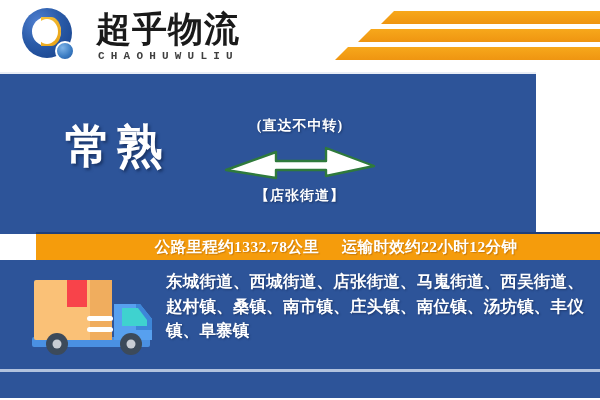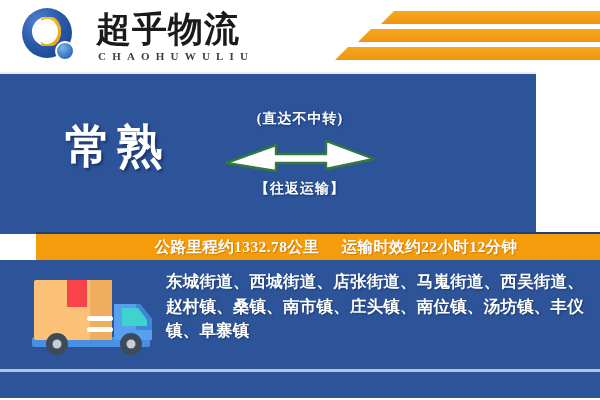--- a/index.html
+++ b/index.html
@@ -73,21 +73,21 @@
     font-size: 35px;
     font-weight: bold;
     color: #1a1a1a;
     letter-spacing: 1px;
     line-height: 40px;
     white-space: nowrap;
   }
   .logo-en {
     position: absolute;
     left: 98px; top: 50px;
-    font-family: Liberation Serif, serif;
+    font-family: Liberation Mono, monospace;
     font-size: 11px;
     font-weight: bold;
     color: #3f3f3f;
     letter-spacing: 6.2px;
     white-space: nowrap;
   }
   .stripes {
     position: absolute;
     right: 0; top: 6px;
     width: 270px; height: 62px;
@@ -133,21 +133,21 @@
     text-align: center;
   }
   .mid-top, .mid-bottom {
     font-size: 14px;
     font-weight: bold;
     color: #ffffff;
     letter-spacing: 1px;
     white-space: nowrap;
     text-shadow: 1px 1px 2px rgba(10,25,60,0.5);
   }
-  .mid-top { margin-top: 6px; }
+  .mid-top { margin-top: 13px; }
   .arrow-wrap {
     margin-top: 4px;
     height: 46px;
     display: flex;
     align-items: center;
     justify-content: center;
   }
   .mid-bottom { margin-top: 2px; }
 
   
@@ -247,21 +247,21 @@
                    L 106 8
                    L 154 26
                    L 106 36
                    L 106 30
                    L 56 30
                    L 56 38
                    Z" fill="#ffffff" stroke="#2f7a3c" stroke-width="2.4" stroke-linejoin="round"></path>
         </svg>
       </div>
 
-      <div class="mid-bottom">【往返运输】</div>
+      <div class="mid-bottom">【店张街道】</div>
     </div>
 
   </div>
 
   <div class="infobar">
     <div class="infobar-text">
       <span>公路里程约1332.78公里</span>
       <span class="infobar-gap"></span>
       <span>运输时效约22小时12分钟</span>
     </div>

